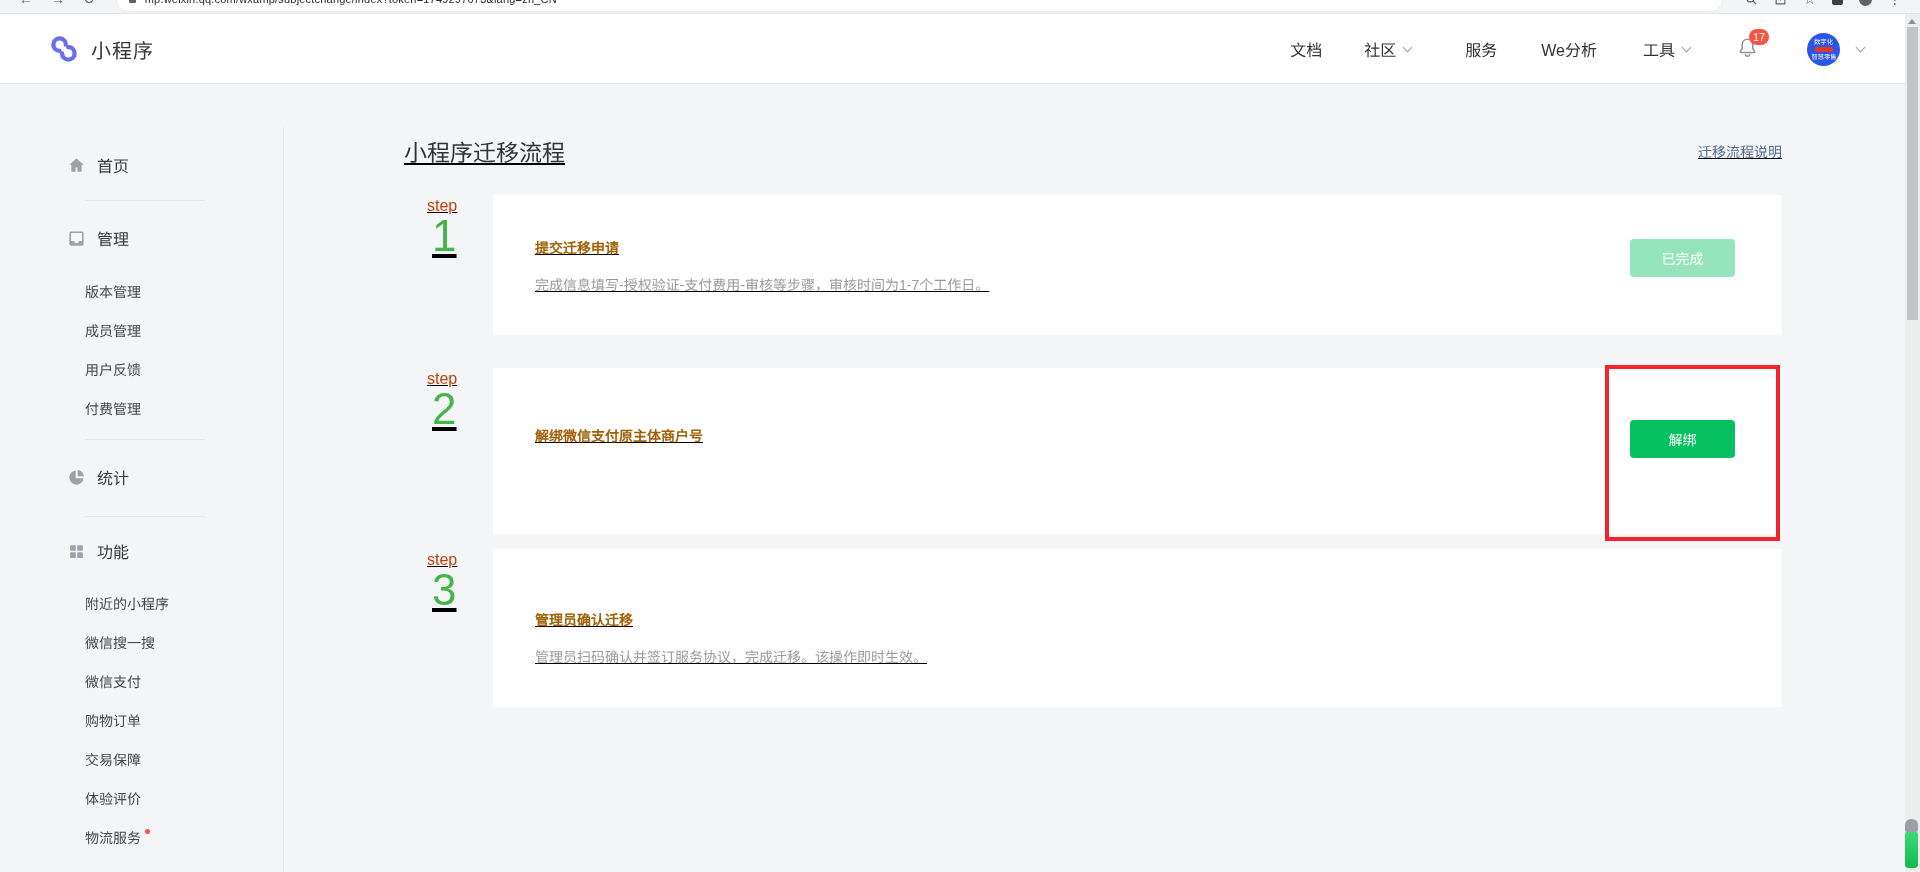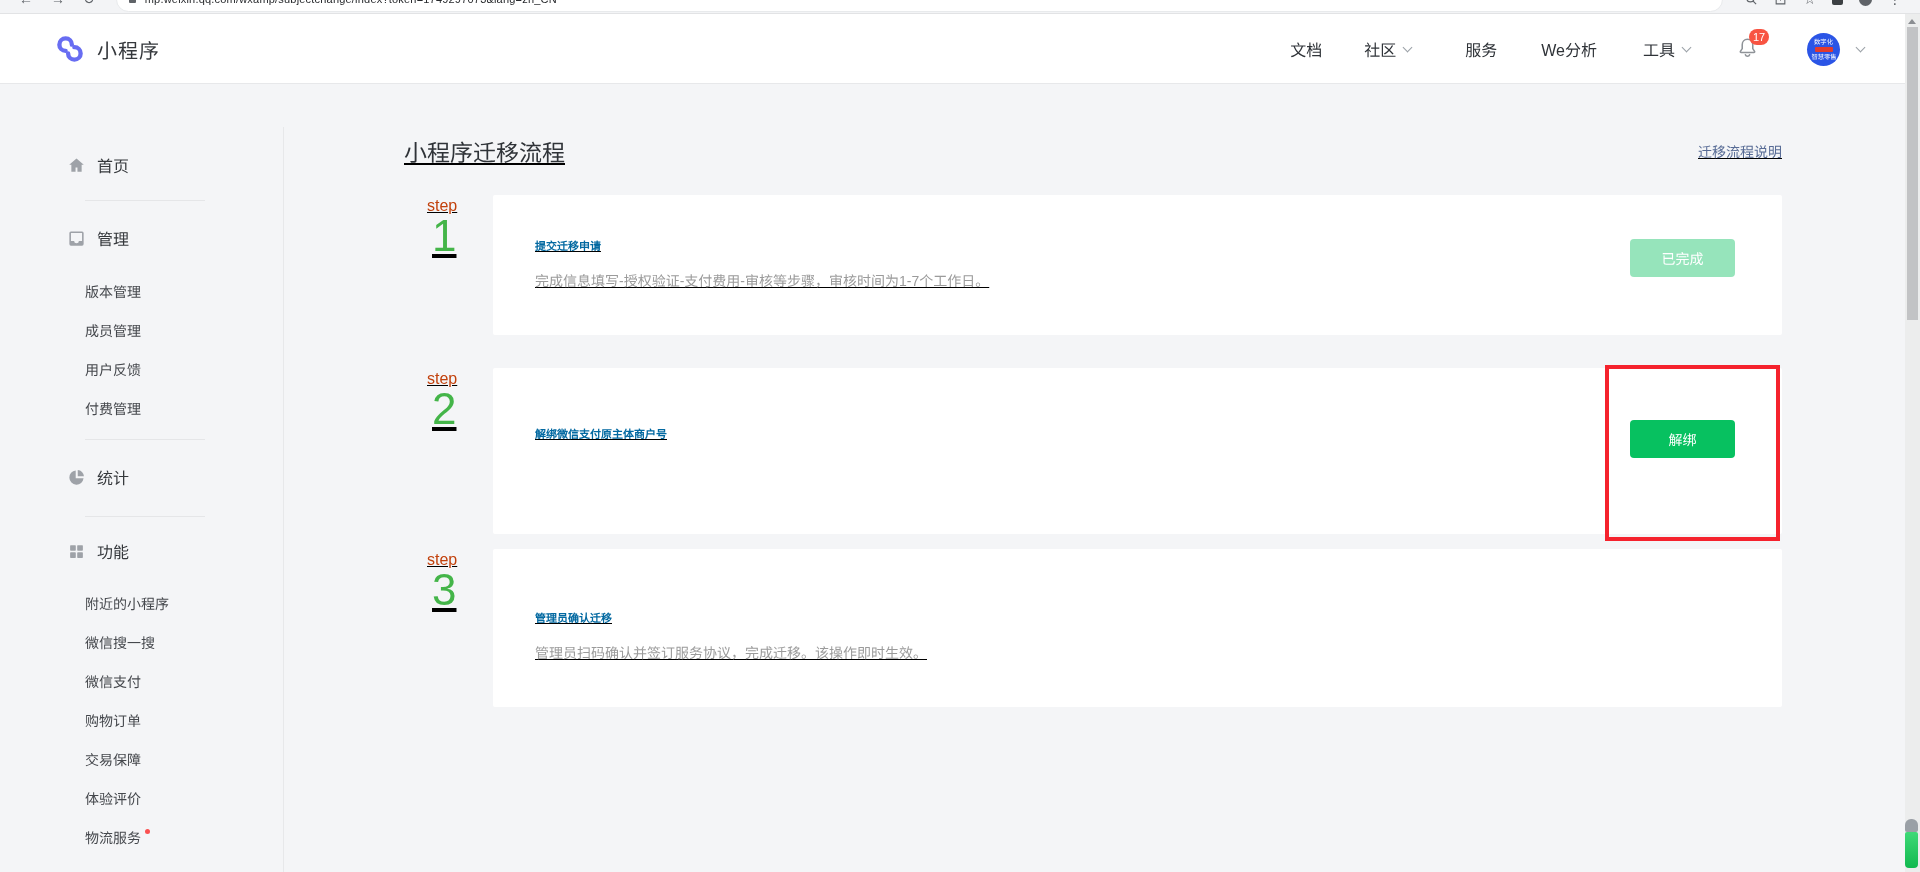--- a/index.html
+++ b/index.html
@@ -16,21 +16,21 @@
   .site-chip { width:7px; height:7px; background:#5f6368; border-radius:1px; margin-right:9px; flex:none; }
   .url-text { font-size:11px; color:#27292c; letter-spacing:.2px; white-space:nowrap; }
   .b-right { display:flex; align-items:center; flex:none; }
   .b-right > * { margin:0 8px; flex:none; }
   .ext-square { width:11px; height:11px; background:#3c4043; border-radius:2px; }
   .b-avatar { width:13px; height:13px; background:#5f6368; border-radius:50%; }
 
   
   .site-header { position:absolute; top:14px; left:0; right:0; height:70px; background:#fff;
                  border-bottom:1px solid #e7e8ea; z-index:5; }
-  .logo { position:absolute; left:55px; top:0; height:70px; display:flex; align-items:center; }
+  .logo { position:absolute; left:49px; top:0; height:70px; display:flex; align-items:center; }
   .logo-text { font-size:20px; color:#35383c; margin-left:12px; letter-spacing:1px; }
   .nav { position:absolute; right:56px; top:0; height:70px; display:flex; align-items:center; }
   .nav-item { font-size:16px; color:#2f3338; cursor:pointer; white-space:nowrap; display:flex; align-items:center; }
   .caret { display:inline-block; width:7px; height:7px; border-right:1.5px solid #9aa0a6;
            border-bottom:1.5px solid #9aa0a6; transform:rotate(45deg); margin-left:8px; margin-top:-4px; }
   .bell-wrap { position:relative; margin-left:46px; cursor:pointer; }
   .badge { position:absolute; top:-7px; left:13px; min-width:18px; height:16px; padding:0 4px;
            background:#f85442; border-radius:9px; color:#fff; font-size:11px; line-height:16px;
            text-align:center; }
   .hd-avatar { width:33px; height:33px; border-radius:50%; background:#2b55e6; margin-left:48px;
@@ -72,21 +72,21 @@
   .step-row { display:flex; }
   .row-1 { margin-bottom:33px; }
   .row-2 { margin-bottom:15px; }
   .step-col { width:89px; flex:none; padding:2px 0 0 23px; }
   .step-word { font-size:16px; color:#c2410c; line-height:18px; }
   .step-num { font-size:44px; color:#44b549; line-height:42px; padding-left:5px; }
   .card { flex:1; background:#fff; border-radius:2px; position:relative; padding-left:42px; }
   .card-1 { height:140px; padding-top:42px; }
   .card-2 { height:166px; padding-top:57px; }
   .card-3 { height:158px; padding-top:60px; }
-  .card-title { font-size:11px; font-weight:600; color:#0369a1; }
+  .card-title { font-size:14px; font-weight:600; color:#a16207; }
   .card-desc { font-size:14px; color:#9b9b9b; margin-top:17px; }
   .inline-link { color:#576b95; cursor:pointer; margin-left:4px; }
   .btn { position:absolute; right:47px; width:105px; height:38px; border-radius:4px; font-size:14px;
          display:flex; align-items:center; justify-content:center; cursor:pointer; border:none; }
   .btn-done { top:44px; background:#07c160; opacity:.42; color:#fff; }
   .btn-primary { top:52px; background:#07c160; color:#fff; }
   .highlight-rect { position:absolute; top:-3px; right:2px; width:175px; height:176px;
                     border:4px solid #f5222d; z-index:3; pointer-events:none; }
 
   

